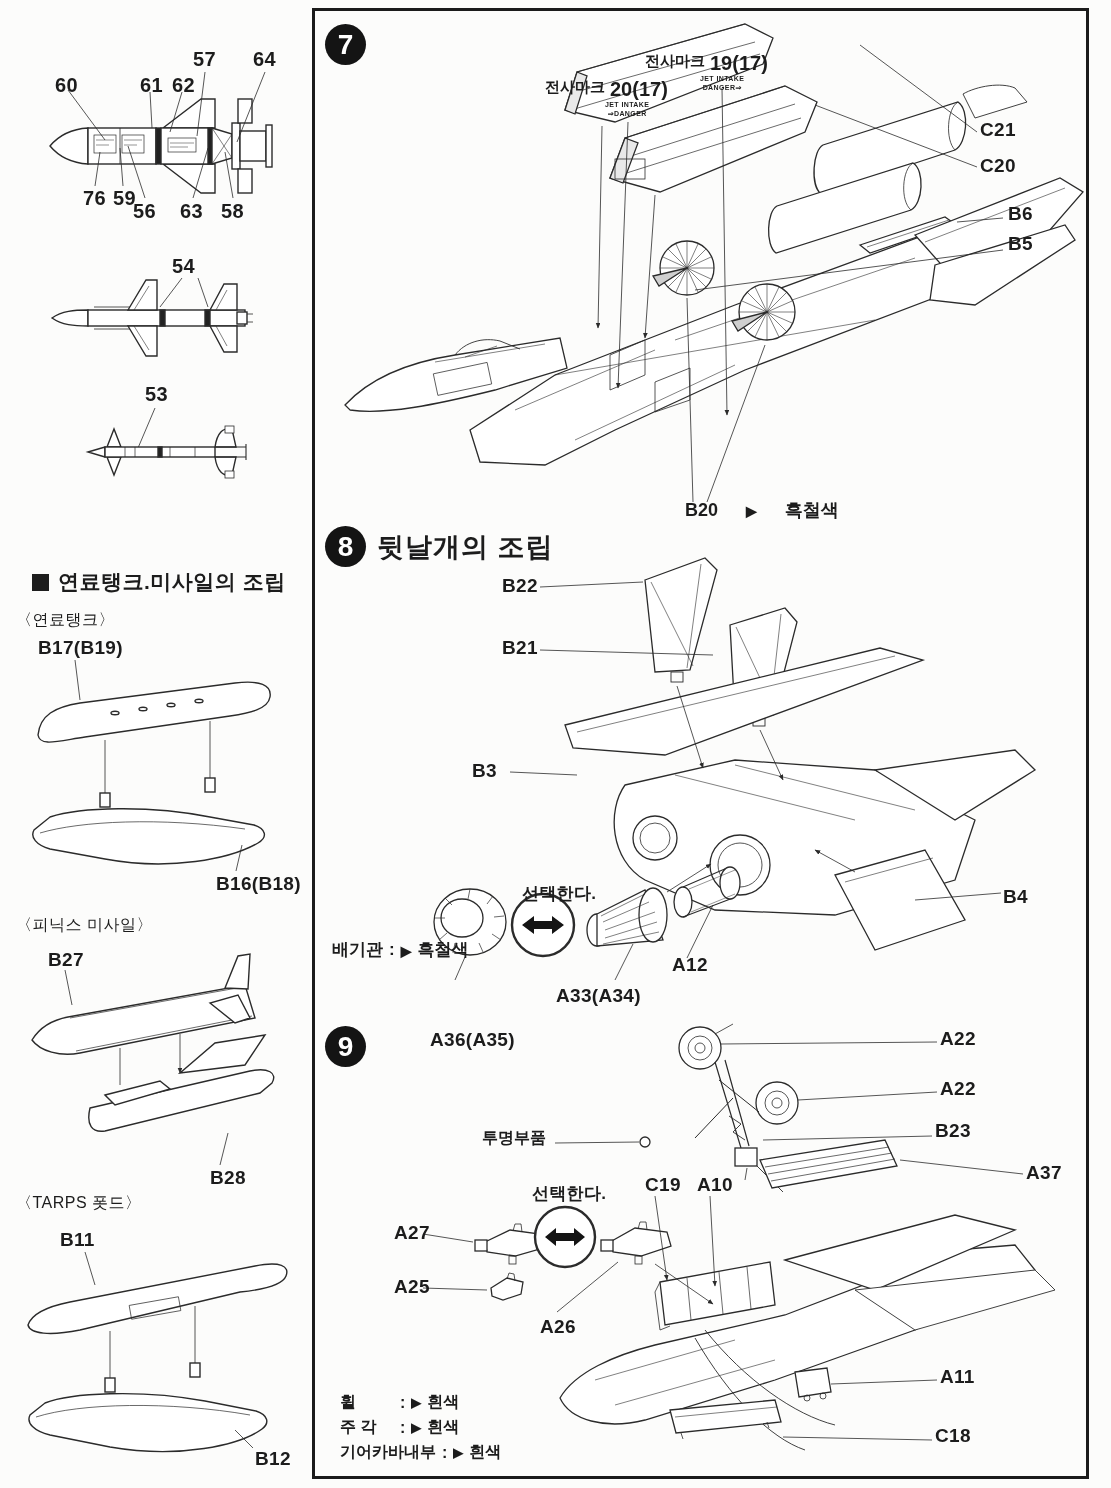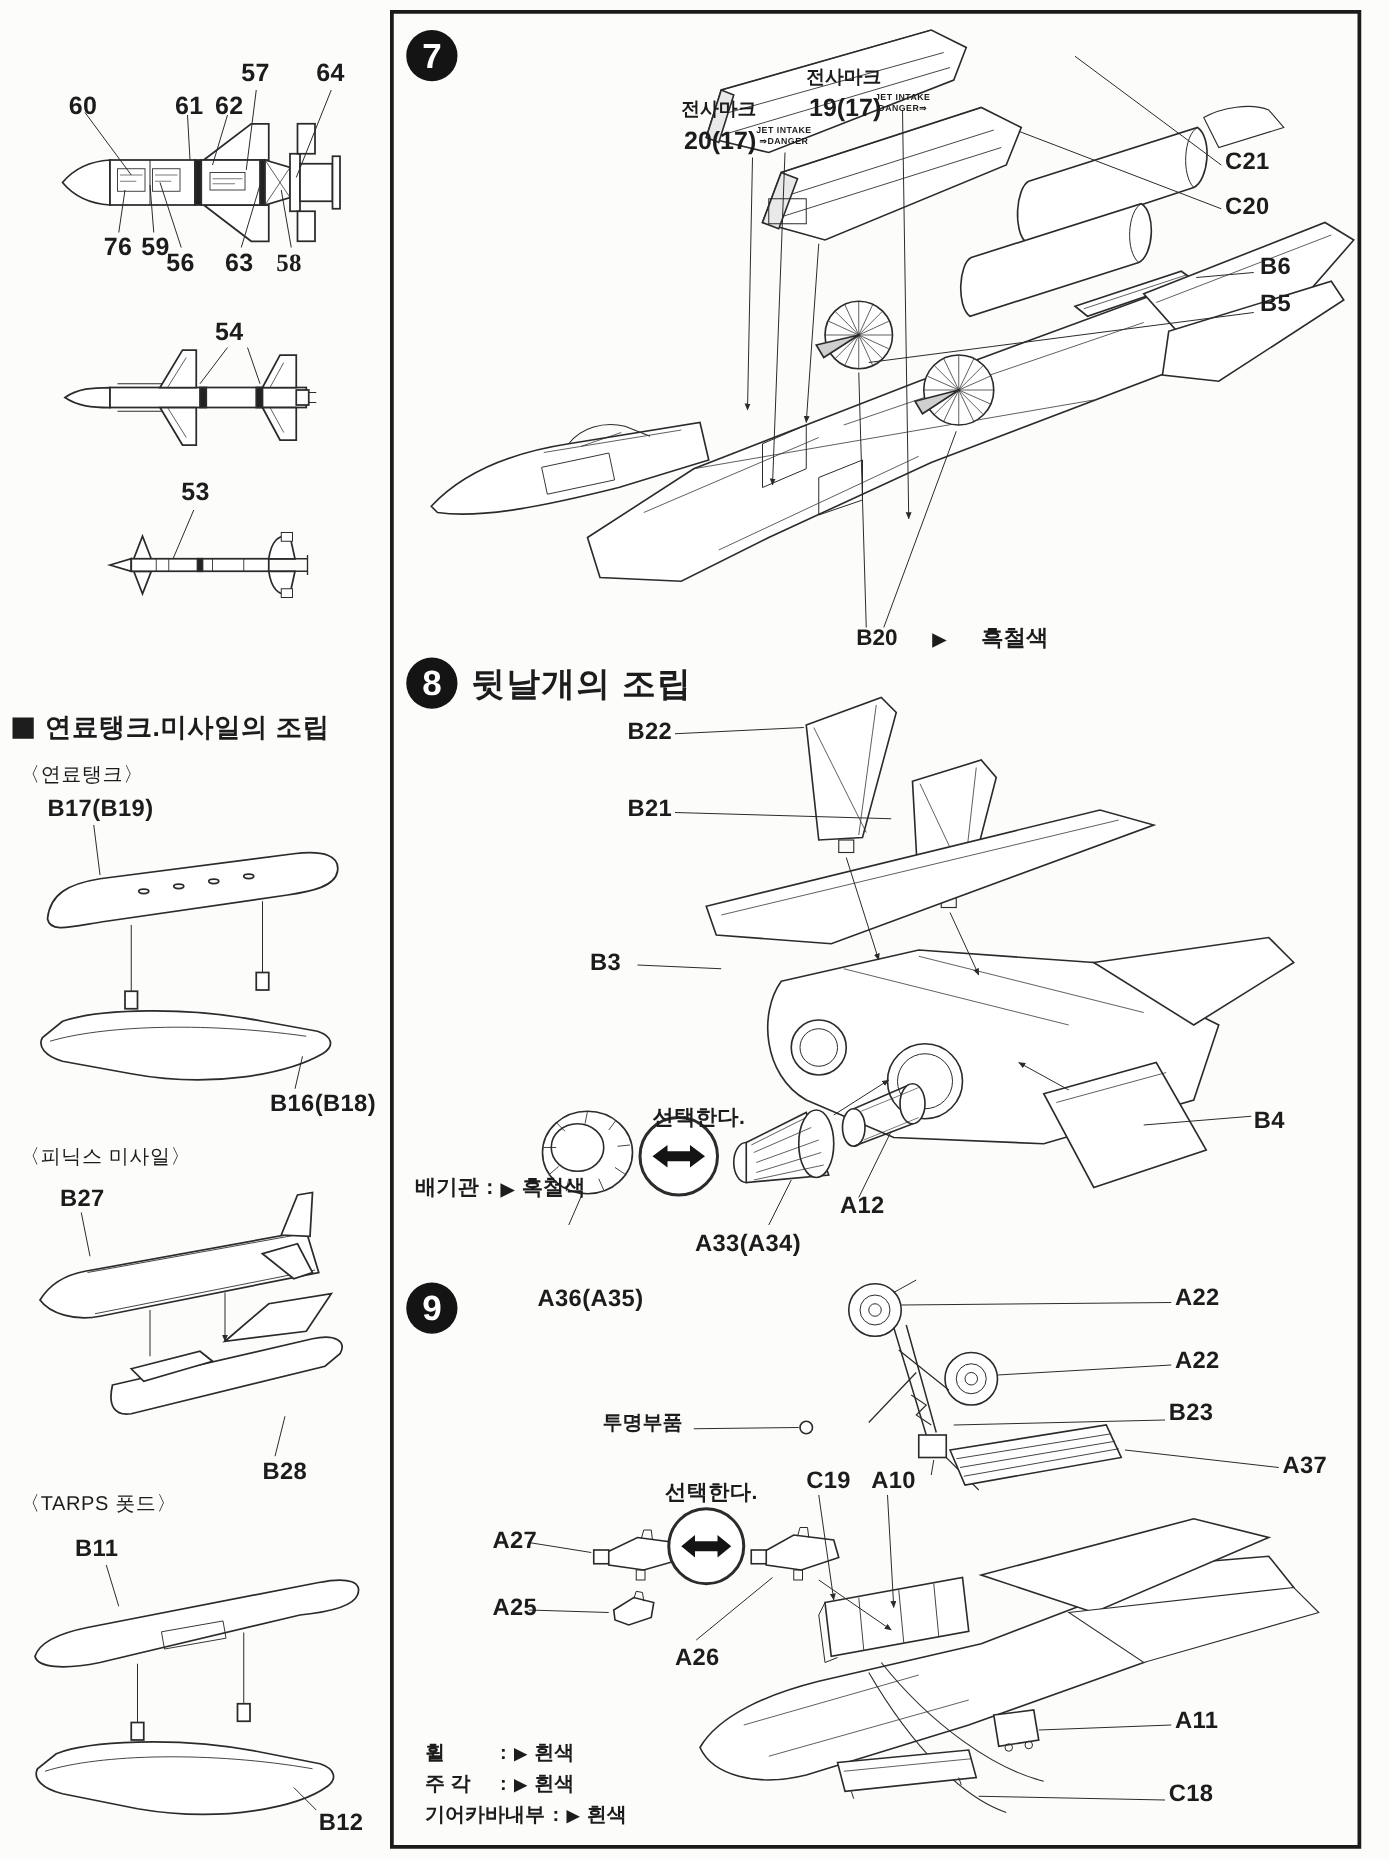--- a/index.html
+++ b/index.html
@@ -11,21 +11,21 @@
   .sechdr{display:flex;align-items:center;gap:9px;font-weight:bold;font-size:21px;letter-spacing:0.5px;}
   .sechdr .sq{width:17px;height:17px;background:#1d1d1d;flex:0 0 auto;}
   .caption{font-size:16px;letter-spacing:0.5px;}
   .pl{font-weight:bold;font-size:19px;letter-spacing:0.3px;}
   .nl{font-weight:bold;font-size:20px;letter-spacing:0.3px;}
   .stephdr{display:flex;align-items:center;gap:11px;}
   .badge{width:41px;height:41px;border-radius:50%;background:#141414;color:#fff;
          display:flex;align-items:center;justify-content:center;
          font-size:28px;font-weight:bold;}
   .steptitle{font-size:27px;font-weight:bold;letter-spacing:1px;}
-  .decal{display:flex;align-items:flex-end;gap:5px;font-weight:bold;flex-direction:column;}
+  .decal{display:flex;align-items:flex-start;gap:5px;font-weight:bold;}
   .decal .pre{font-size:15px;}
   .decal .num{font-size:20px;}
   .tiny{font-size:7px;font-weight:bold;letter-spacing:0.4px;line-height:1.3;text-align:center;}
   .note{display:flex;align-items:center;gap:6px;font-weight:bold;font-size:18px;}
   .note .tri{font-size:14px;transform:translateY(1px);}
   .pnotes{display:flex;flex-direction:column;gap:4px;font-weight:bold;font-size:16px;}
   .pnotes .row{display:flex;align-items:center;gap:6px;}
   .pnotes .lab{display:inline-block;min-width:54px;}
   .pnotes .lab3{min-width:0;}
   .pnotes .tri{font-size:13px;}
@@ -151,25 +151,25 @@
 
   <span class="abs nl" style="left:55px;top:74px;">60</span>
   <span class="abs nl" style="left:140px;top:74px;">61</span>
   <span class="abs nl" style="left:172px;top:74px;">62</span>
   <span class="abs nl" style="left:193px;top:48px;">57</span>
   <span class="abs nl" style="left:253px;top:48px;">64</span>
   <span class="abs nl" style="left:83px;top:187px;">76</span>
   <span class="abs nl" style="left:113px;top:187px;">59</span>
   <span class="abs nl" style="left:133px;top:200px;">56</span>
   <span class="abs nl" style="left:180px;top:200px;">63</span>
-  <span class="abs nl" style="left:221px;top:200px;font-family:Liberation Serif, serif;">58</span>
+  <span class="abs nl" style="left:221px;top:200px;">58</span>
   <span class="abs nl" style="left:172px;top:255px;">54</span>
   <span class="abs nl" style="left:145px;top:383px;">53</span>
 
-  <div class="abs sechdr" style="left:10px;top:568px;">
+  <div class="abs sechdr" style="left:32px;top:568px;">
     <span class="sq"></span>
     <span>연료탱크.미사일의 조립</span>
   </div>
   <span class="abs caption" style="left:16px;top:610px;">〈연료탱크〉</span>
   <span class="abs pl" style="left:38px;top:637px;">B17(B19)</span>
   <span class="abs pl" style="left:216px;top:873px;">B16(B18)</span>
   <span class="abs caption" style="left:16px;top:915px;">〈피닉스 미사일〉</span>
   <span class="abs pl" style="left:48px;top:949px;">B27</span>
   <span class="abs pl" style="left:210px;top:1167px;">B28</span>
   <span class="abs caption" style="left:16px;top:1193px;">〈TARPS 폿드〉</span>

